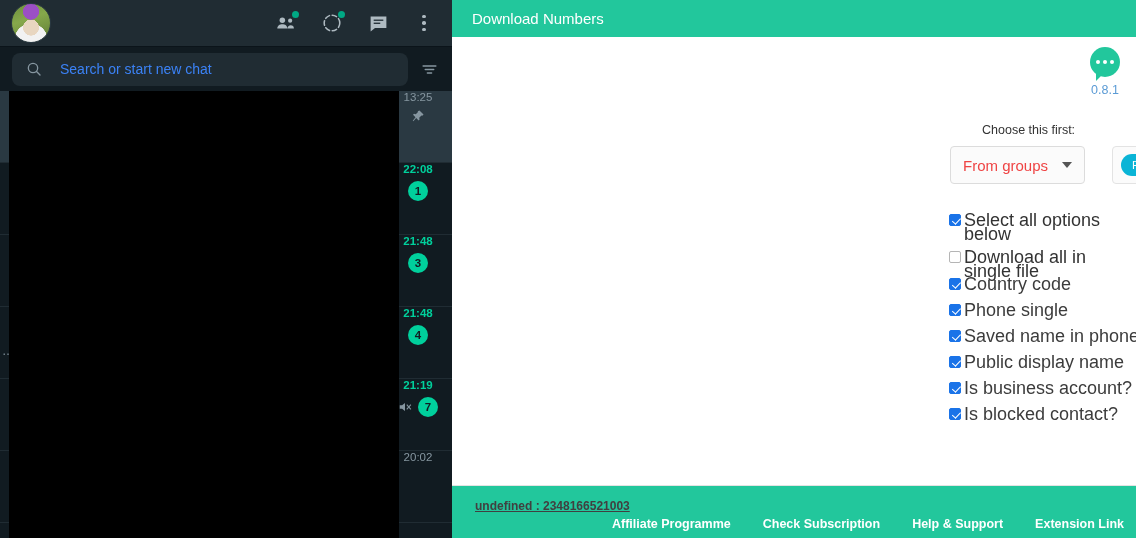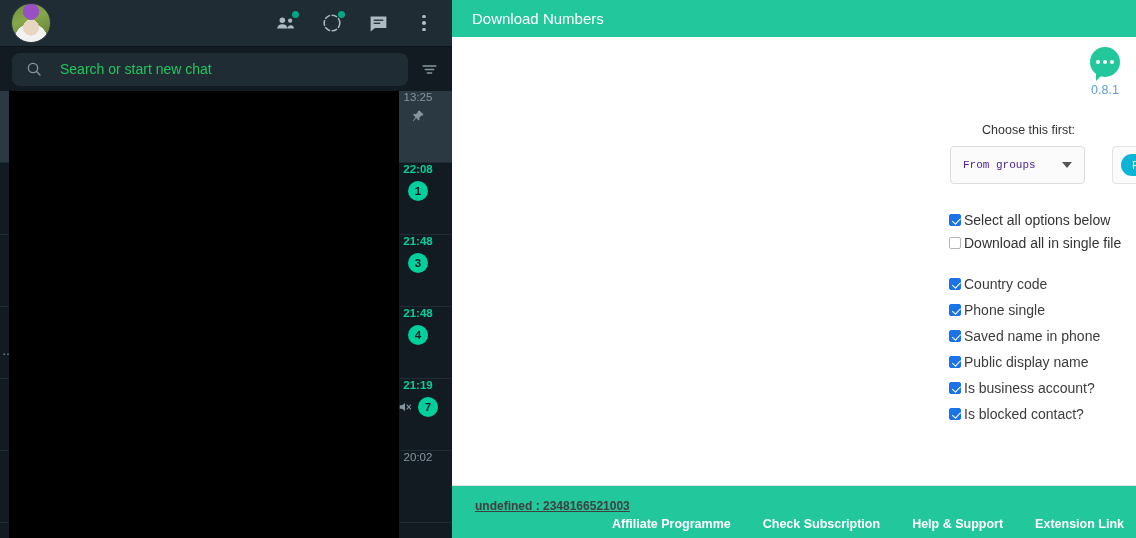--- a/index.html
+++ b/index.html
@@ -67,21 +67,21 @@
   }
   .wa-search {
     flex: 1; height: 33px;
     background: #202c33;
     border-radius: 8px;
     display: flex; align-items: center;
     padding: 0 14px;
     gap: 18px;
   }
   .wa-search .s-ico { color: #8696a0; display: flex; }
-  .wa-search .s-txt { color: #22c55e; font-size: 14px; }
+  .wa-search .s-txt { color: #3b82f6; font-size: 14px; }
   .filter-ico { color: #8696a0; width: 22px; display: flex; justify-content: center; }
 
   .wa-list {
     position: absolute;
     top: 91px; left: 0; right: 0; bottom: 0;
     background: #111b21;
   }
   .chat-row {
     position: relative;
     display: flex;
@@ -176,21 +176,21 @@
   .col-next { width: 436px; margin-left: 0; }
   .select-box {
     width: 135px; height: 38px;
     border: 1px solid #dcdcdc;
     border-radius: 4px;
     background: #fbfbfb;
     display: flex; align-items: center;
     padding: 0 12px;
     cursor: pointer;
   }
-  .select-val { font-size: 11px; color: #4c1d95; font-family: Liberation Mono, monospace; }
+  .select-val { font-size: 15px; color: #ef4444; }
   .caret {
     margin-left: auto;
     width: 0; height: 0;
     border-left: 5px solid transparent;
     border-right: 5px solid transparent;
     border-top: 6px solid #555;
   }
   .tags-box {
     width: 434px; height: 38px;
     border: 1px solid #e3e3e3;
@@ -210,21 +210,21 @@
   }
   .tag-label { color: #fff; font-size: 11.5px; }
 
   .selectall-area { position: absolute; left: 497px; top: 176px; }
   .count-text {
     position: absolute;
     right: 42px; top: 178px;
     font-size: 12.5px; color: #555;
   }
   .cb-line { display: flex; align-items: flex-start; margin-bottom: 9px; cursor: pointer; }
-  .cb-line .lbl { font-size: 14px; color: #333; line-height: 14px; }
+  .cb-line .lbl { font-size: 18px; color: #333; line-height: 14px; }
   .cbx {
     width: 12px; height: 12px;
     margin: 1px 3px 0 0;
     flex: 0 0 12px;
     border: 1px solid #b5b5b5;
     border-radius: 2px;
     background: #fff;
     position: relative;
   }
   .cbx.on {

